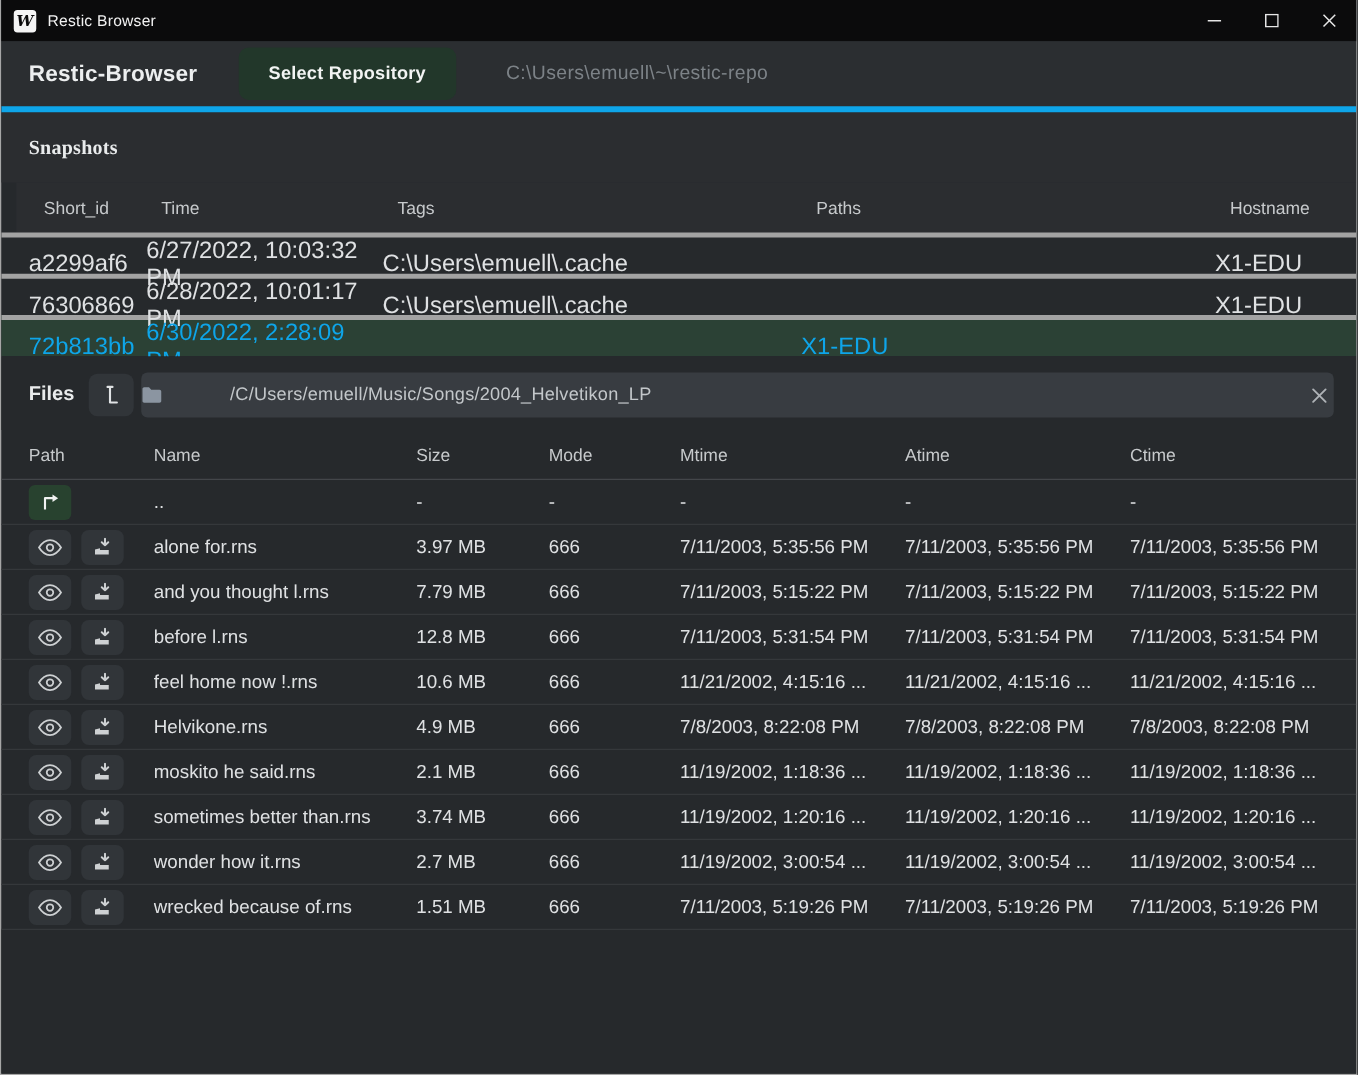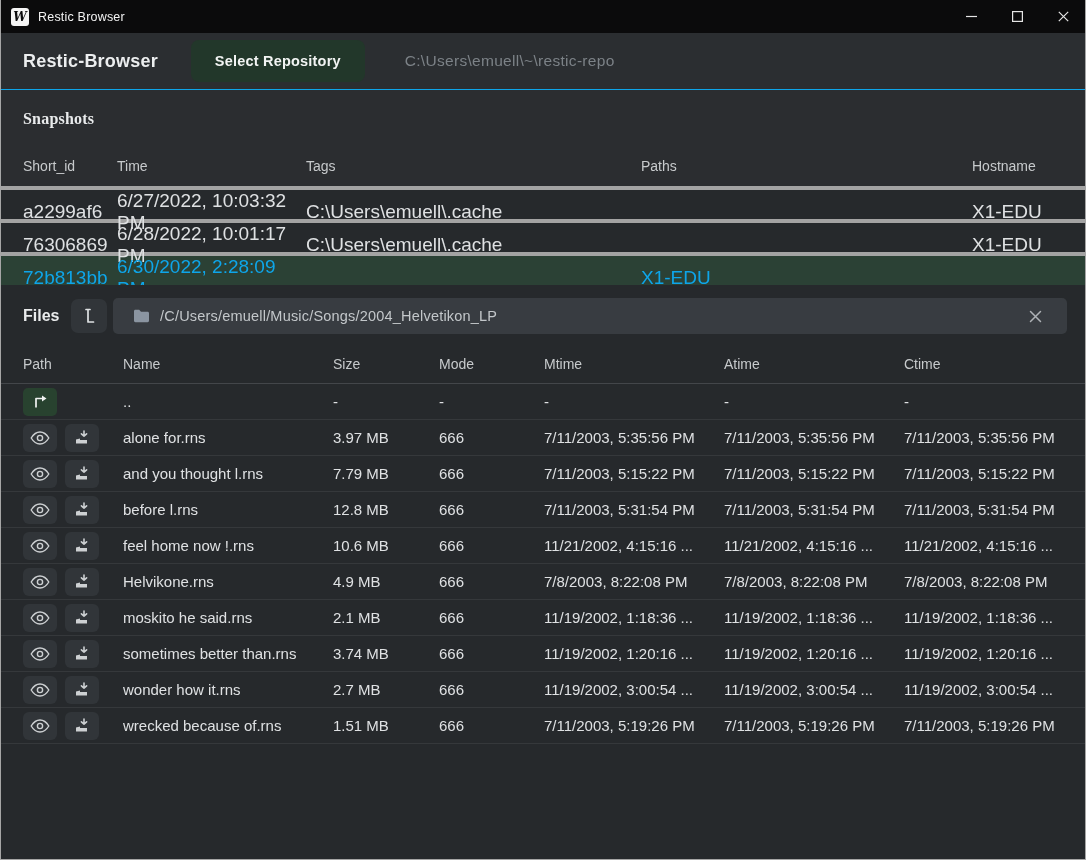--- a/index.html
+++ b/index.html
@@ -34,21 +34,21 @@
   .win-btn {
     width:46px; height:33px; display:flex; align-items:center; justify-content:center;
     color:#e6e6e6; background:transparent; border:none; cursor:default;
   }
   .win-btn svg { display:block; }
 
   
   .toolbar {
     height:57px; background:#2b2e31;
     display:flex; align-items:center; flex:0 0 auto;
-    border-bottom:1px solid #0ea5e9;
+    border-bottom:5px solid #0ea5e9;
   }
   .app-name {
     margin-left:22px; font-size:18px; font-weight:bold; color:#eceeef; letter-spacing:.2px;
   }
   .select-repo-btn {
     margin-left:33px; height:42px; padding:0 24px;
     background:#20351f; background:#22372a;
     color:#f2f4f3; font-weight:bold; font-size:14.5px;
     border:none; border-radius:8px; letter-spacing:.2px;
   }
@@ -57,41 +57,41 @@
   
   .section-title-bar { background:#2b2d30; padding:20px 22px 18px 22px; }
   .section-title { font-size:16px; font-weight:bold; color:#e9ebec; letter-spacing:.2px;font-family:Liberation Serif, serif; }
 
   .snap-header, .snap-row {
     display:grid;
     grid-template-columns:94px 189px 335px 331px 1fr;
     align-items:center;
     padding-left:22px; padding-right:16px;
   }
-  .snap-header { height:40px; background:#2b2d30; color:#c7cacc; font-size:14px; }
+  .snap-header { height:40px; background:#2b2d30; color:#c7cacc; font-size:14px;margin-left:12px; }
   .snap-rows .snap-row {
     height:33px; font-size:19px; color:#dfe1e3;
     border-top:4px solid #a3a3a3;
   }
   .snap-row.selected { background:#2b4135; color:#0ea5e9; }
 
   
   .files-bar {
     display:flex; align-items:center;
     padding:13px 18px 10px 22px; background:#26292c;
   }
   .files-title { font-size:16px; font-weight:bold; color:#e9ebec; width:48px; }
   .tree-btn {
     width:36px; height:34px; border:none; border-radius:7px;
     background:#313539; display:flex; align-items:center; justify-content:center;
     margin-right:6px;
   }
   .path-input {
     flex:1; height:36px; background:#383c41; border-radius:5px;
-    display:flex; align-items:center; padding:0 20px;
+    display:flex; align-items:center; padding:0 0;gap:44px;
   }
   .path-input .folder { margin-right:10px; display:flex; }
   .path-text { flex:1; font-size:14.5px; color:#c3c7ca; letter-spacing:.2px; }
   .clear-btn {
     background:none; border:none; color:#aeb2b6; font-size:16px;
     width:24px; height:24px; display:flex; align-items:center; justify-content:center;
   }
 
   
   .file-header, .file-row {

